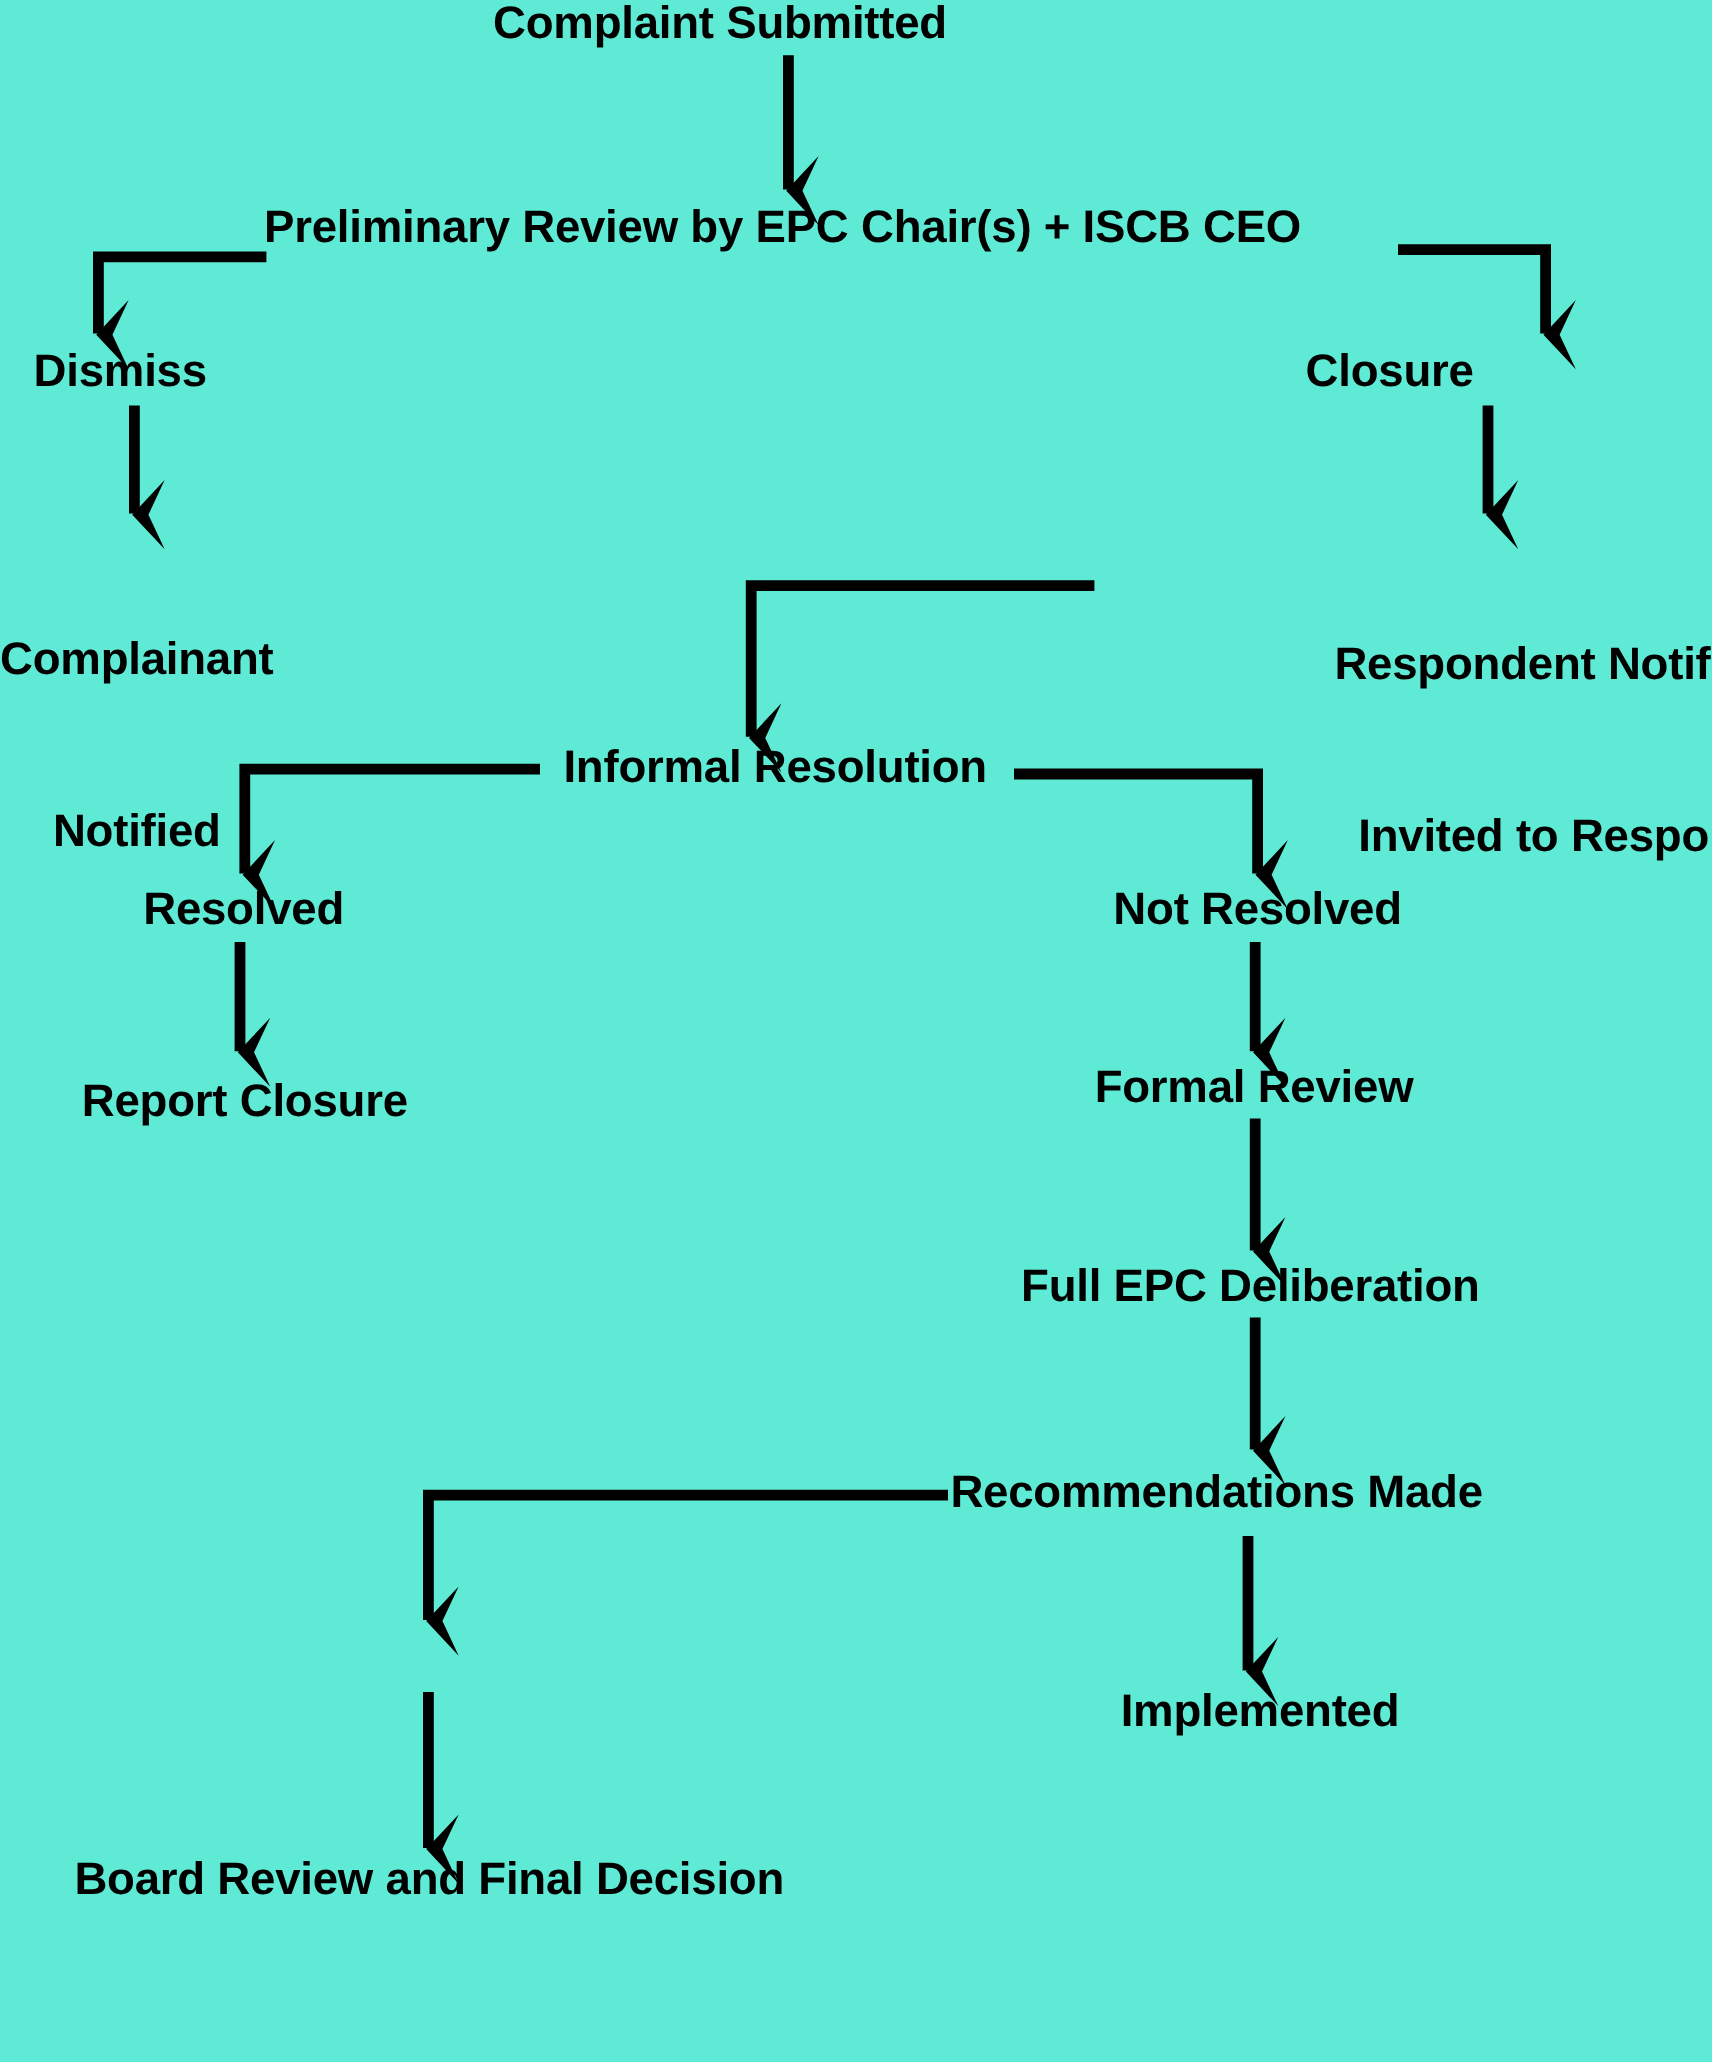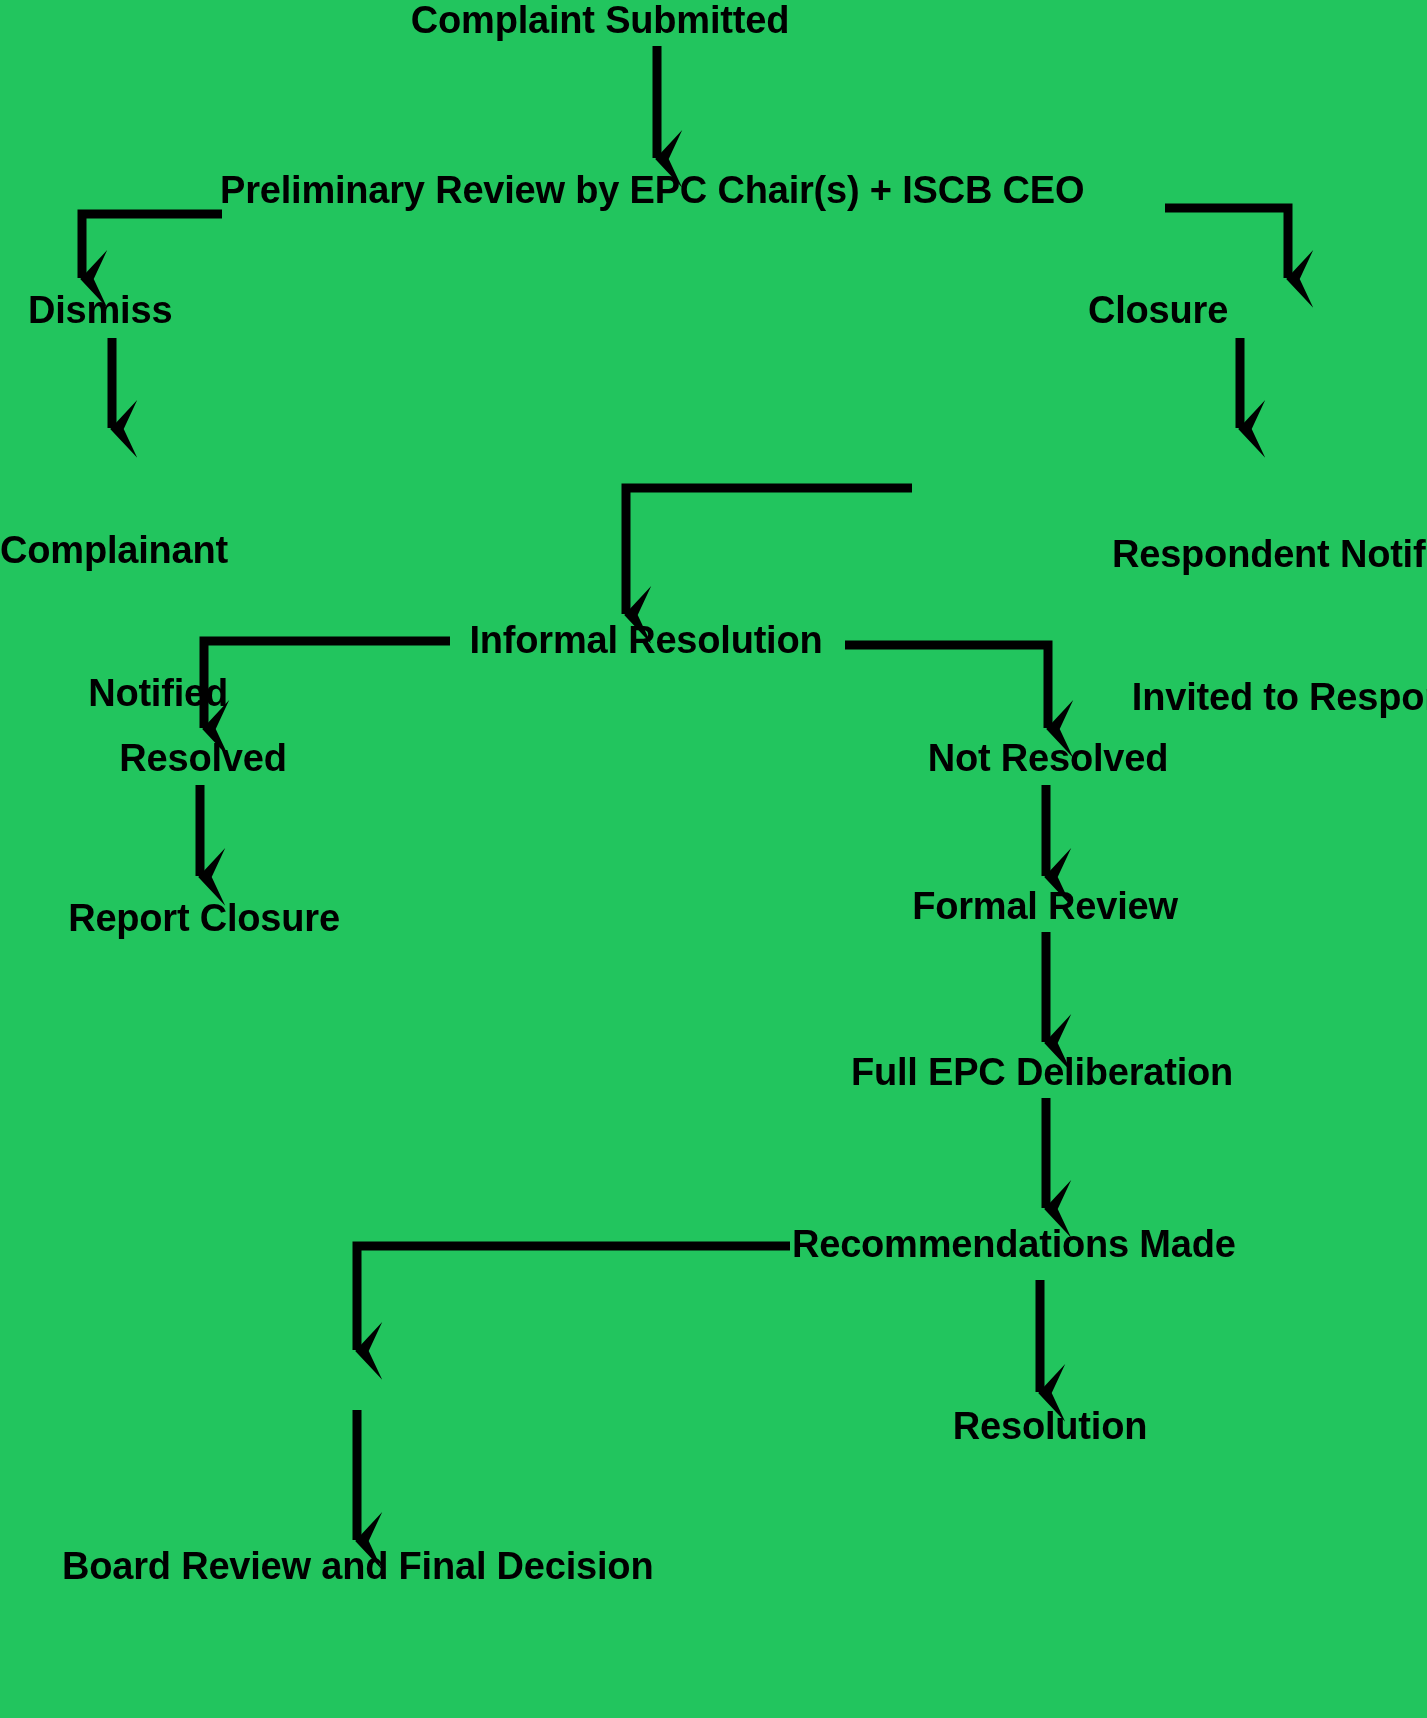--- a/index.html
+++ b/index.html
@@ -8,21 +8,21 @@
     padding: 0;
     background: #ffffff;
   }
   body {
     font-family: "Liberation Sans", sans-serif;
   }
   #flow-root {
     position: relative;
     width: 1427px;
     height: 1718px;
-    background: #22c55e;
+    background: #5eead4;
     overflow: hidden;
   }
   #flow-svg {
     position: absolute;
     top: 0;
     left: 0;
     width: 1427px;
     height: 1718px;
   }
   .node-label {
@@ -86,21 +86,21 @@
   </svg>
 
   <div class="node-label ta-center" style="left:600px; top:-2px;">Complaint Submitted</div>
 
   <div class="node-label ta-left" style="left:220px; top:168px;">Preliminary Review by EPC Chair(s) + ISCB CEO</div>
 
   <div class="node-label ta-left" style="left:28px; top:288px;text-align:center;">Dismiss</div>
 
   <div class="node-label ta-left" style="left:1088px; top:288px;">Closure</div>
 
-  <div class="node-label two-line" style="left:114px; top:432px; transform:translateX(-50%); text-align:right;">
+  <div class="node-label two-line" style="left:114px; top:432px; transform:translateX(-50%); text-align:center;">
     <div>Complainant</div>
     <div>Notified</div>
   </div>
 
   <div class="node-label two-line" style="left:1112px; top:436px; text-align:center;">
     <div>Respondent Notified,</div>
     <div>Invited to Respond</div>
   </div>
 
   <div class="node-label ta-center" style="left:646px; top:618px;">Informal Resolution</div>
@@ -111,17 +111,17 @@
 
   <div class="node-label ta-center" style="left:204px; top:896px;">Report Closure</div>
 
   <div class="node-label ta-center" style="left:1045px; top:884px;">Formal Review</div>
 
   <div class="node-label ta-center" style="left:1042px; top:1050px;">Full EPC Deliberation</div>
 
   <div class="node-label ta-left" style="left:792px; top:1222px;">Recommendations Made</div>
 
 
-  <div class="node-label ta-center" style="left:1050px; top:1404px;">Resolution</div>
+  <div class="node-label ta-center" style="left:1050px; top:1404px;">Implemented</div>
 
   <div class="node-label ta-left" style="left:62px; top:1544px;">Board Review and Final Decision</div>
 
 </div>
 
 </body></html>

